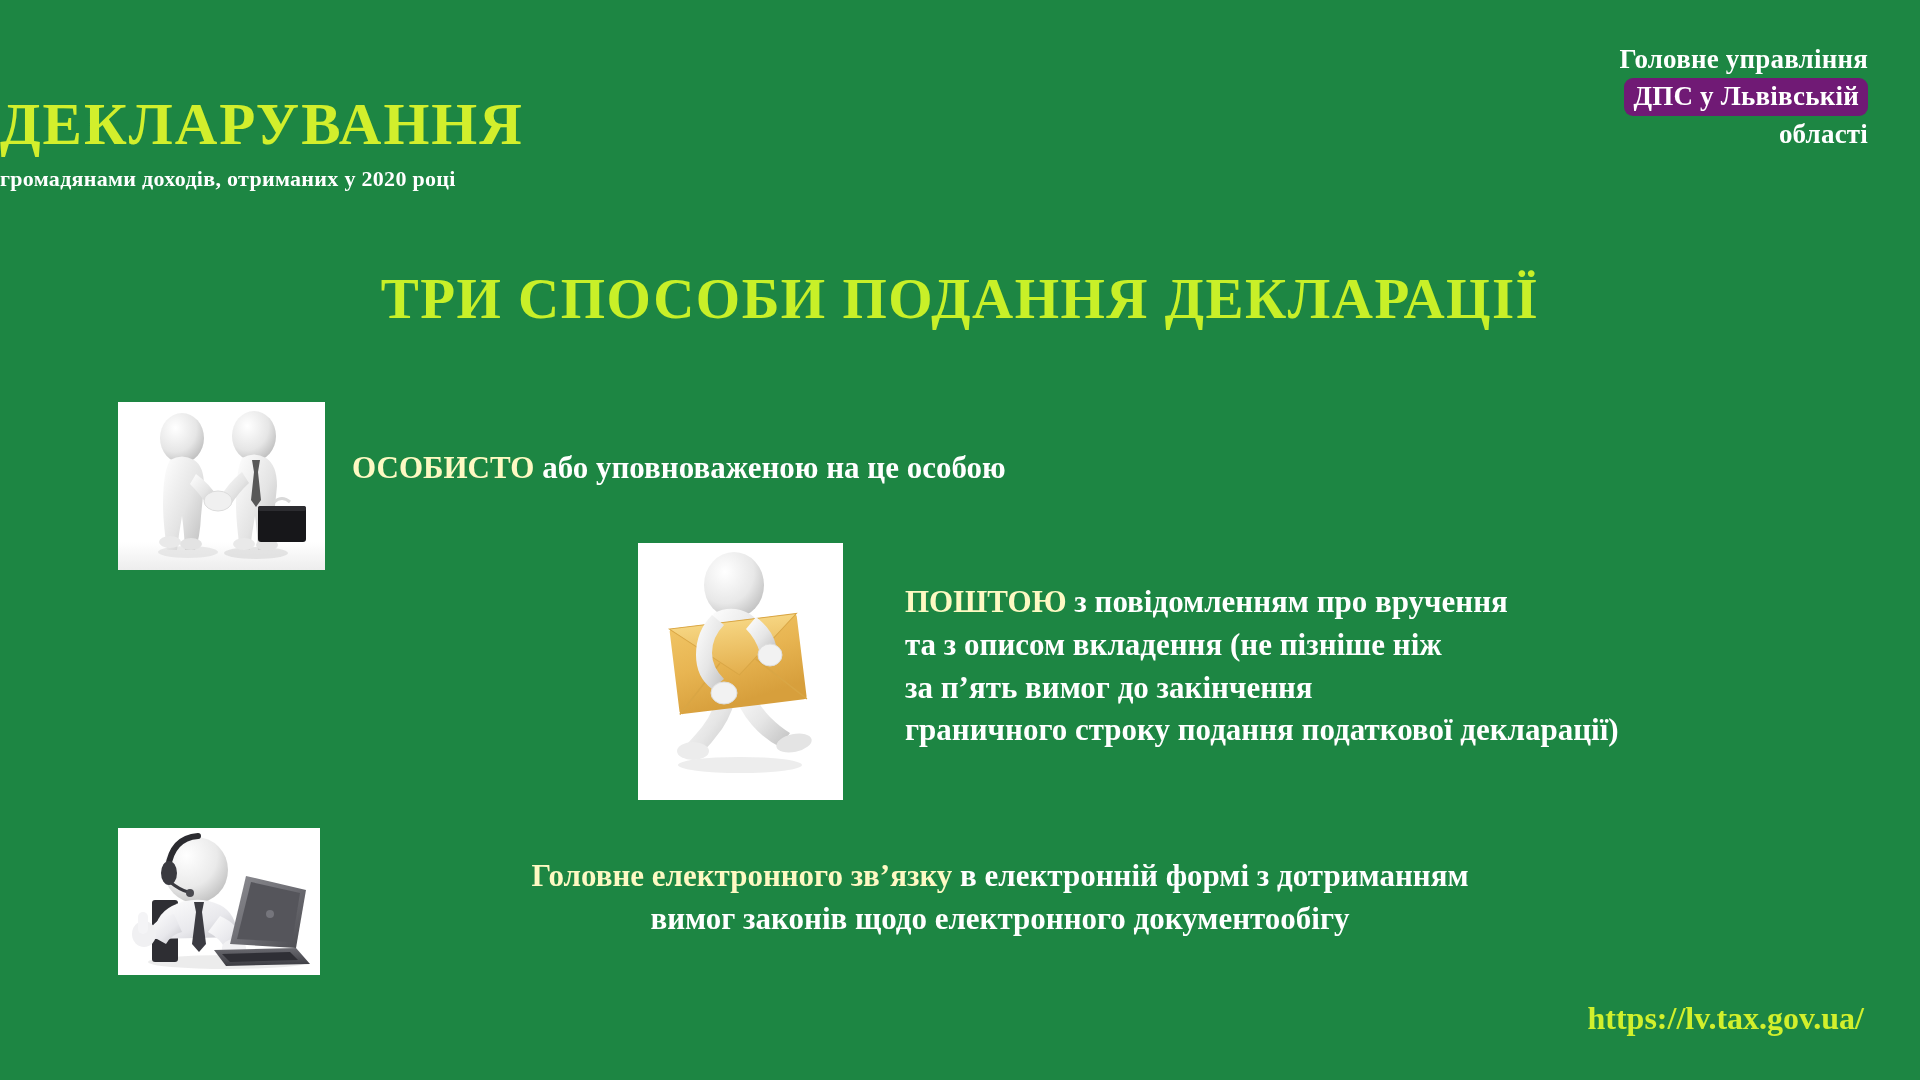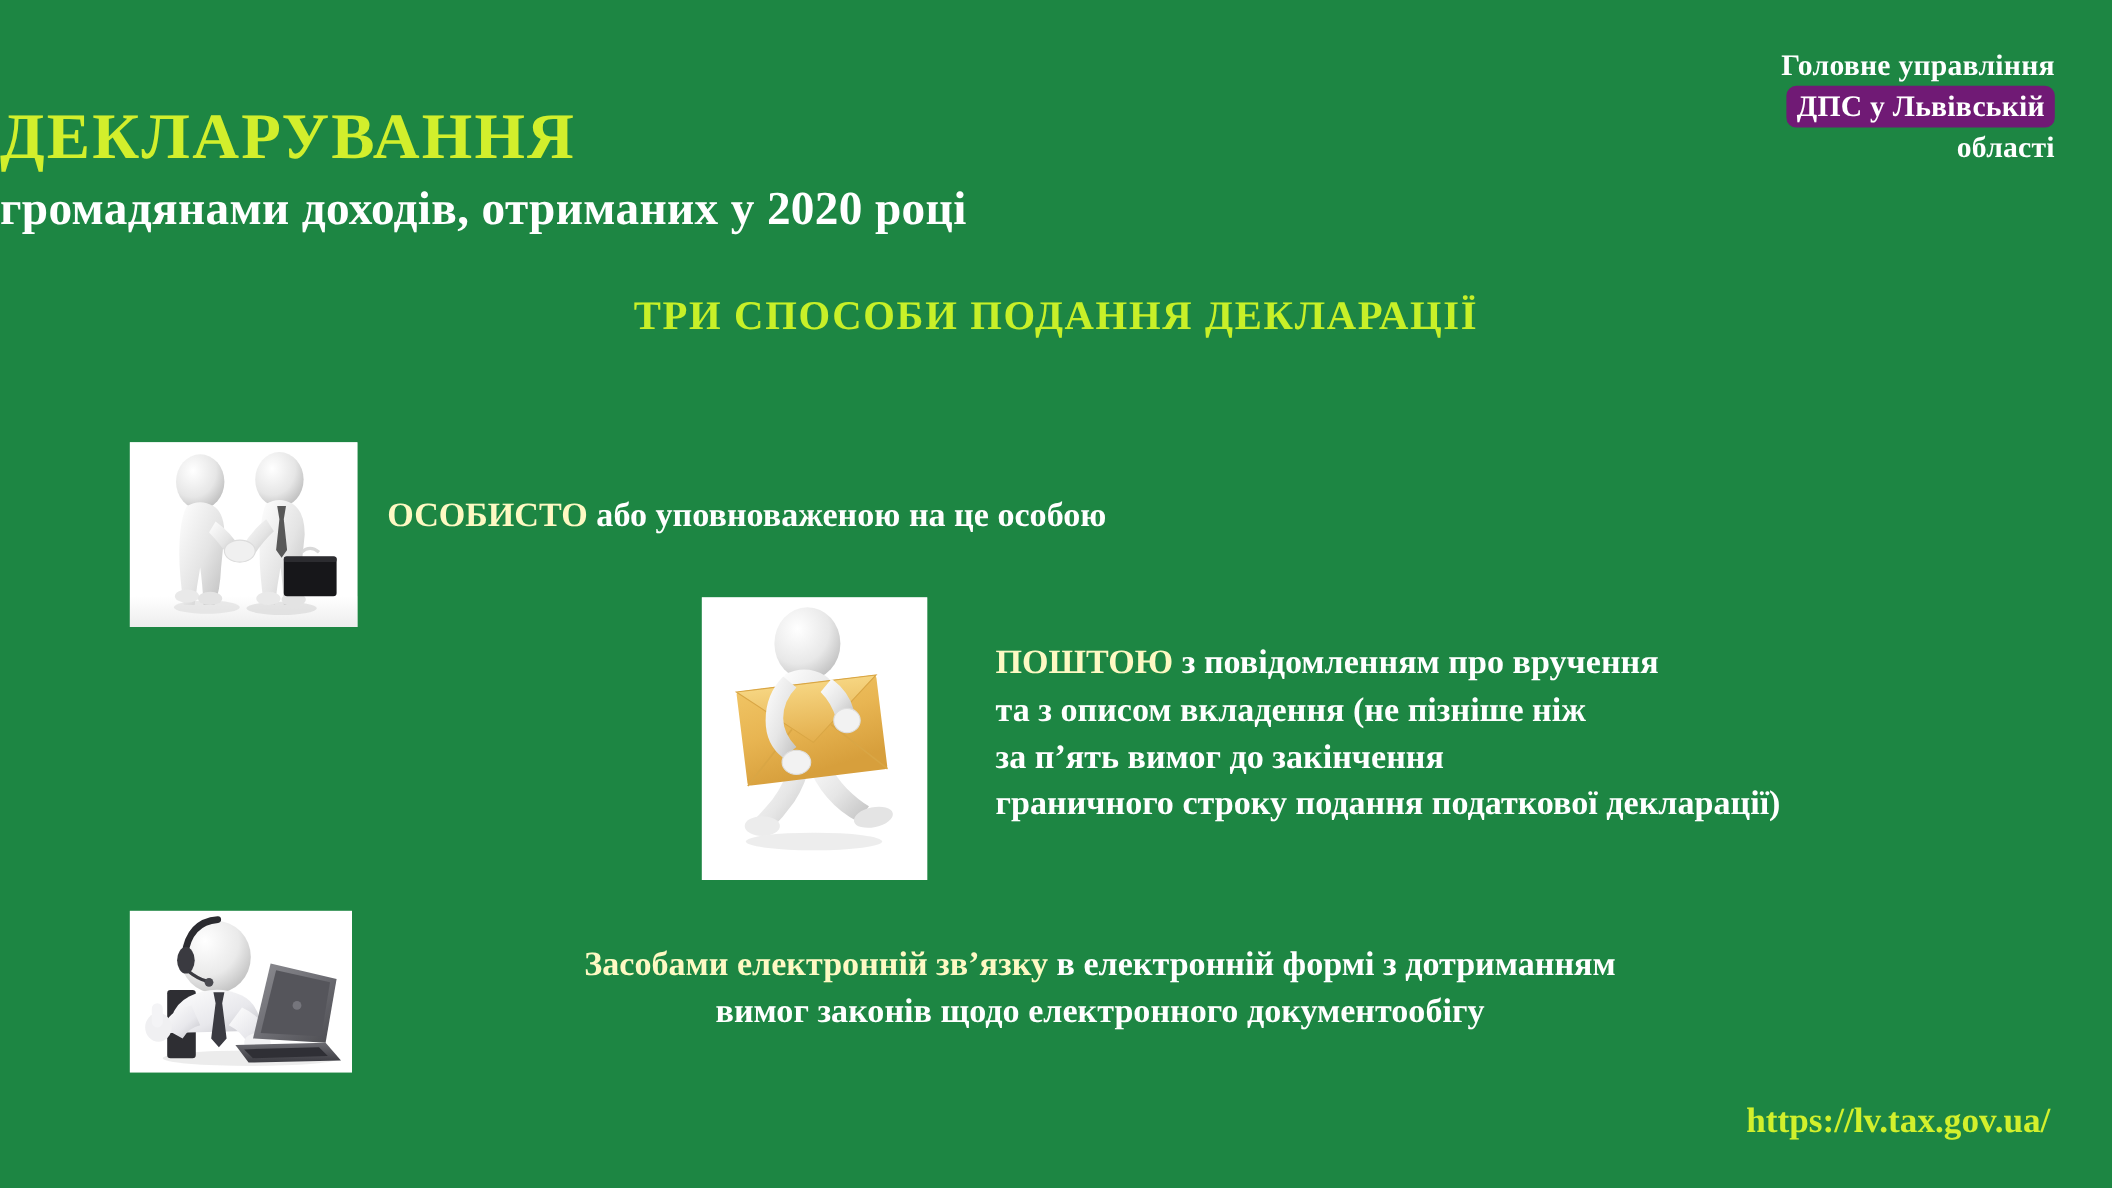--- a/index.html
+++ b/index.html
@@ -58,32 +58,32 @@
   .main-title {
     font-size: 59px;
     font-weight: bold;
     color: #d2ef2c;
     letter-spacing: 2px;
     line-height: 1.0;
     margin: 0;
   }
   .sub-title {
     margin-top: 12px;
-    font-size: 43px;
+    font-size: 22px;
     font-weight: bold;
     color: #ffffff;
     letter-spacing: 0.3px;
   }
   .section-title {
     position: absolute;
     top: 266px;
     left: 0;
     width: 1920px;
     text-align: center;
-    font-size: 37px;
+    font-size: 57px;
     font-weight: bold;
     color: #c8f028;
     letter-spacing: 1.5px;
   }
 
   
   .body-text {
     position: absolute;
     font-size: 31px;
     font-weight: bold;
@@ -297,19 +297,19 @@
         <path d="M128 48 L188 62 L178 120 L112 116 Z" fill="url(#lid3)"></path>
         <path d="M133 54 L182 65 L174 114 L119 111 Z" fill="#55555b"></path>
         <circle cx="152" cy="86" r="4" fill="#75757c"></circle>
         <path d="M96 122 L178 120 L192 136 L108 138 Z" fill="url(#base3)"></path>
         <path d="M104 126 L172 124 L180 132 L112 134 Z" fill="#2f2f35"></path>
       </g>
     </svg>
   </div>
 
   <div class="body-text row3-text">
-    <div><span class="accent">Засобами електронній зв’язку</span><span> в електронній формі з дотриманням</span></div>
+    <div><span class="accent">Головне електронного зв’язку</span><span> в електронній формі з дотриманням</span></div>
     <div>вимог законів щодо електронного документообігу</div>
   </div>
 
   <a class="footer-link" href="#">https://lv.tax.gov.ua/</a>
 
 </div>
 
 </body></html>

